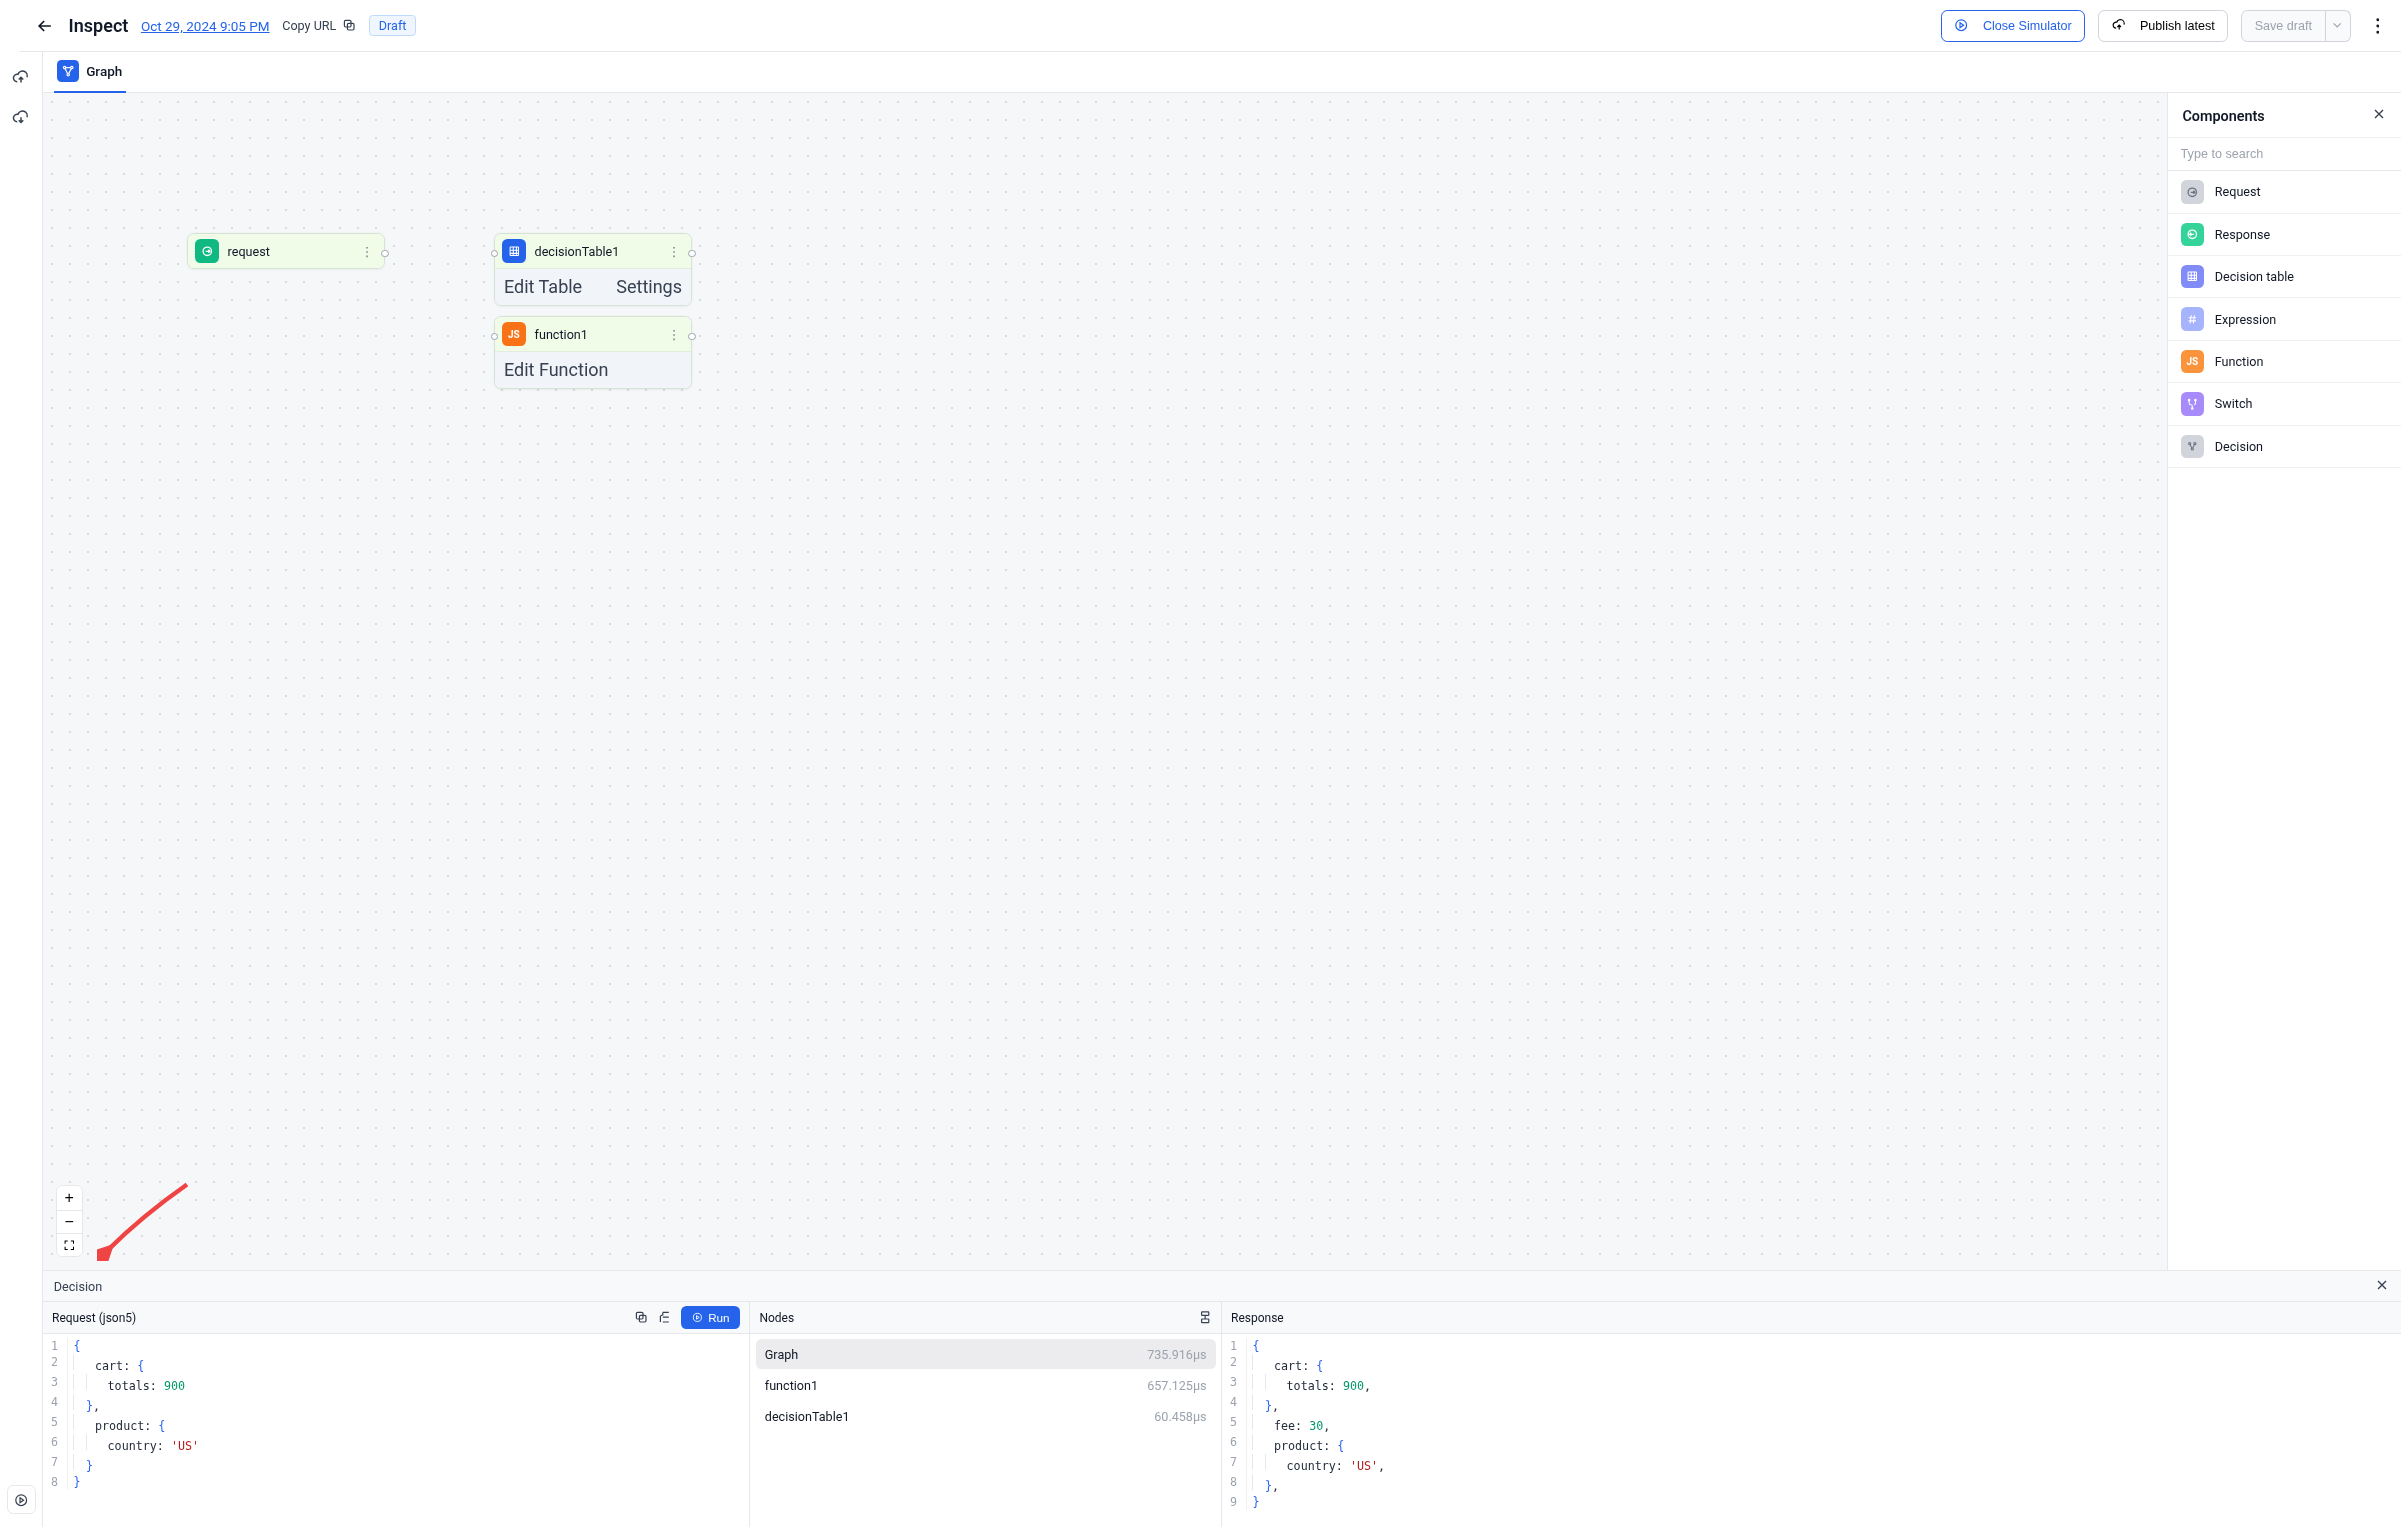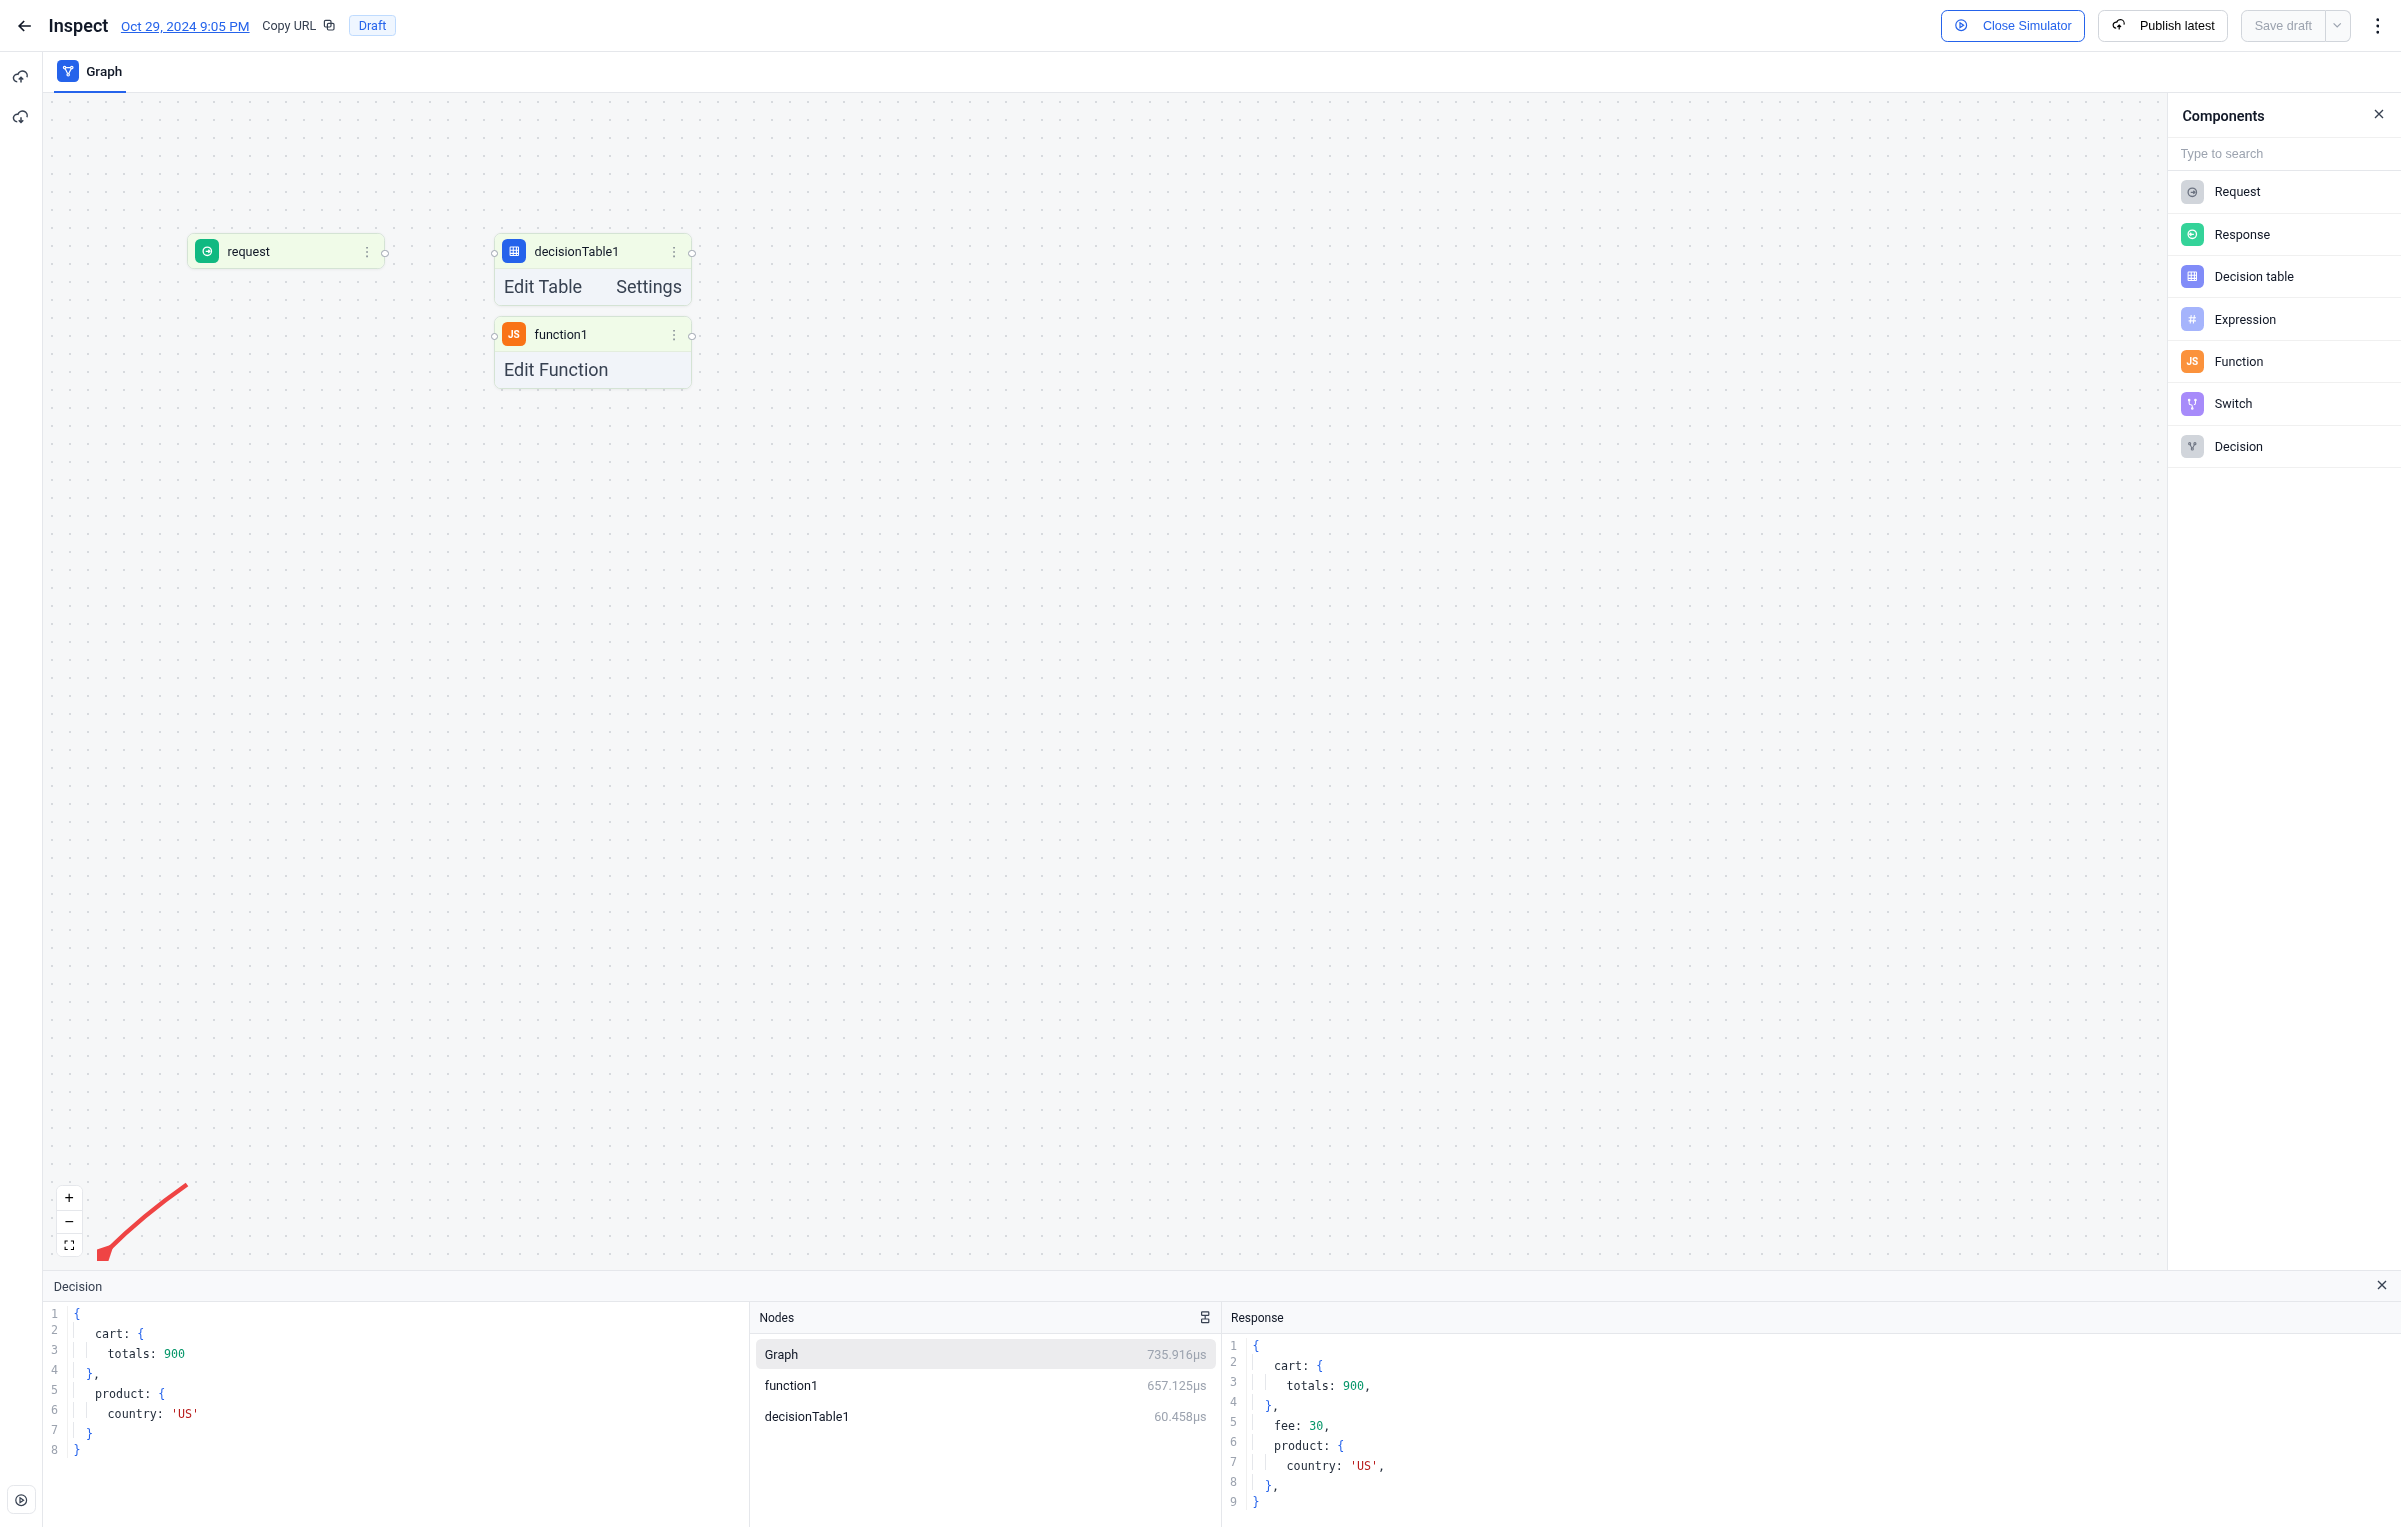--- a/index.html
+++ b/index.html
@@ -1,20 +1,20 @@
 <!DOCTYPE html>
 <html><head>
 <meta charset="utf-8">
 <style>
   * { box-sizing: border-box; margin: 0; padding: 0; }
   html, body { height: 100%; font-family: -apple-system, BlinkMacSystemFont, "Segoe UI", Roboto, sans-serif; font-size: 12.6px; color: #111827; background: #fff; overflow: hidden; }
   body { display: flex; flex-direction: column; }
 
   
-  .topbar { height: 52px; border-bottom: 0.9px solid #e5e7eb; display: flex; align-items: center; padding: 0 14.4px; gap: 12.6px; }
+  .topbar { height: 52px; border-bottom: 0.9px solid #e5e7eb; display: flex; align-items: center; padding: 0 14.4px; gap: 12.6px; margin-left: 20px; }
   .back { width: 21.6px; height: 21.6px; display:flex; align-items:center; justify-content:center; cursor:pointer; }
   .title { font-size: 18px; font-weight: 600; }
   .timestamp { color: #2563eb; text-decoration: underline; font-size: 13.5px; }
   .copy-url { display:flex; align-items:center; gap:5.4px; color:#374151; font-size:12.6px; cursor:pointer; }
   .draft-badge { background:#eff6ff; color:#2563eb; border:0.9px solid #bfdbfe; padding:1.8px 9px; border-radius:3.6px; font-size:12.6px; }
   .topbar-spacer { flex:1; }
   .btn { display:inline-flex; align-items:center; gap:14px; height:32px; padding:0 12.6px; border-radius:6.3px; border:0.9px solid #d1d5db; background:#fff; font-size:12.6px; cursor:pointer; font-weight:400; }
   .btn svg { width:14.4px; height:14.4px; }
   .btn-primary-outline { border-color:#2563eb; color:#2563eb; }
   .btn-disabled { color:#9ca3af; background:#f9fafb; cursor:not-allowed; }
@@ -376,20 +376,39 @@
       <span class="close-x">
         <svg width="16" height="16" viewBox="0 0 24 24" fill="none" stroke="currentColor" stroke-width="2">
             <path d="M6 6l12 12M18 6L6 18"></path>
           </svg>
       </span>
     </div>
 
     <div class="sim-grid">
 
       <div class="sim-col">
+        <div class="sim-col-head">
+          <span>Request (json5)</span>
+          <div class="icons">
+            <svg class="icon-sm" viewBox="0 0 24 24" fill="none" stroke="currentColor" stroke-width="2">
+                <rect x="9" y="9" width="11" height="11" rx="2"></rect>
+                <rect x="4" y="4" width="11" height="11" rx="2"></rect>
+              </svg>
+            <svg class="icon-sm" viewBox="0 0 24 24" fill="none" stroke="currentColor" stroke-width="2">
+                <path d="M8 4v4l-4 2M8 4h10M8 12h10M8 20h10M4 10v10"></path>
+              </svg>
+            <button class="run-btn">
+              <svg width="10.8" height="10.8" viewBox="0 0 24 24" fill="none" stroke="#fff" stroke-width="2">
+                  <circle cx="12" cy="12" r="9"></circle>
+                  <path d="M10 8l6 4-6 4V8z"></path>
+                </svg>
+              <span>Run</span>
+            </button>
+          </div>
+        </div>
         <div class="sim-body code" id="request-code">
             <div class="code-row">
               <div class="gutter">1</div>
               <div><span class="tok-brace">{</span></div>
             </div>
             <div class="code-row">
               <div class="gutter">2</div>
               <div><span class="indent"></span><span class="tok-key">cart</span><span class="tok-punc">: </span><span class="tok-brace">{</span></div>
             </div>
             <div class="code-row">

